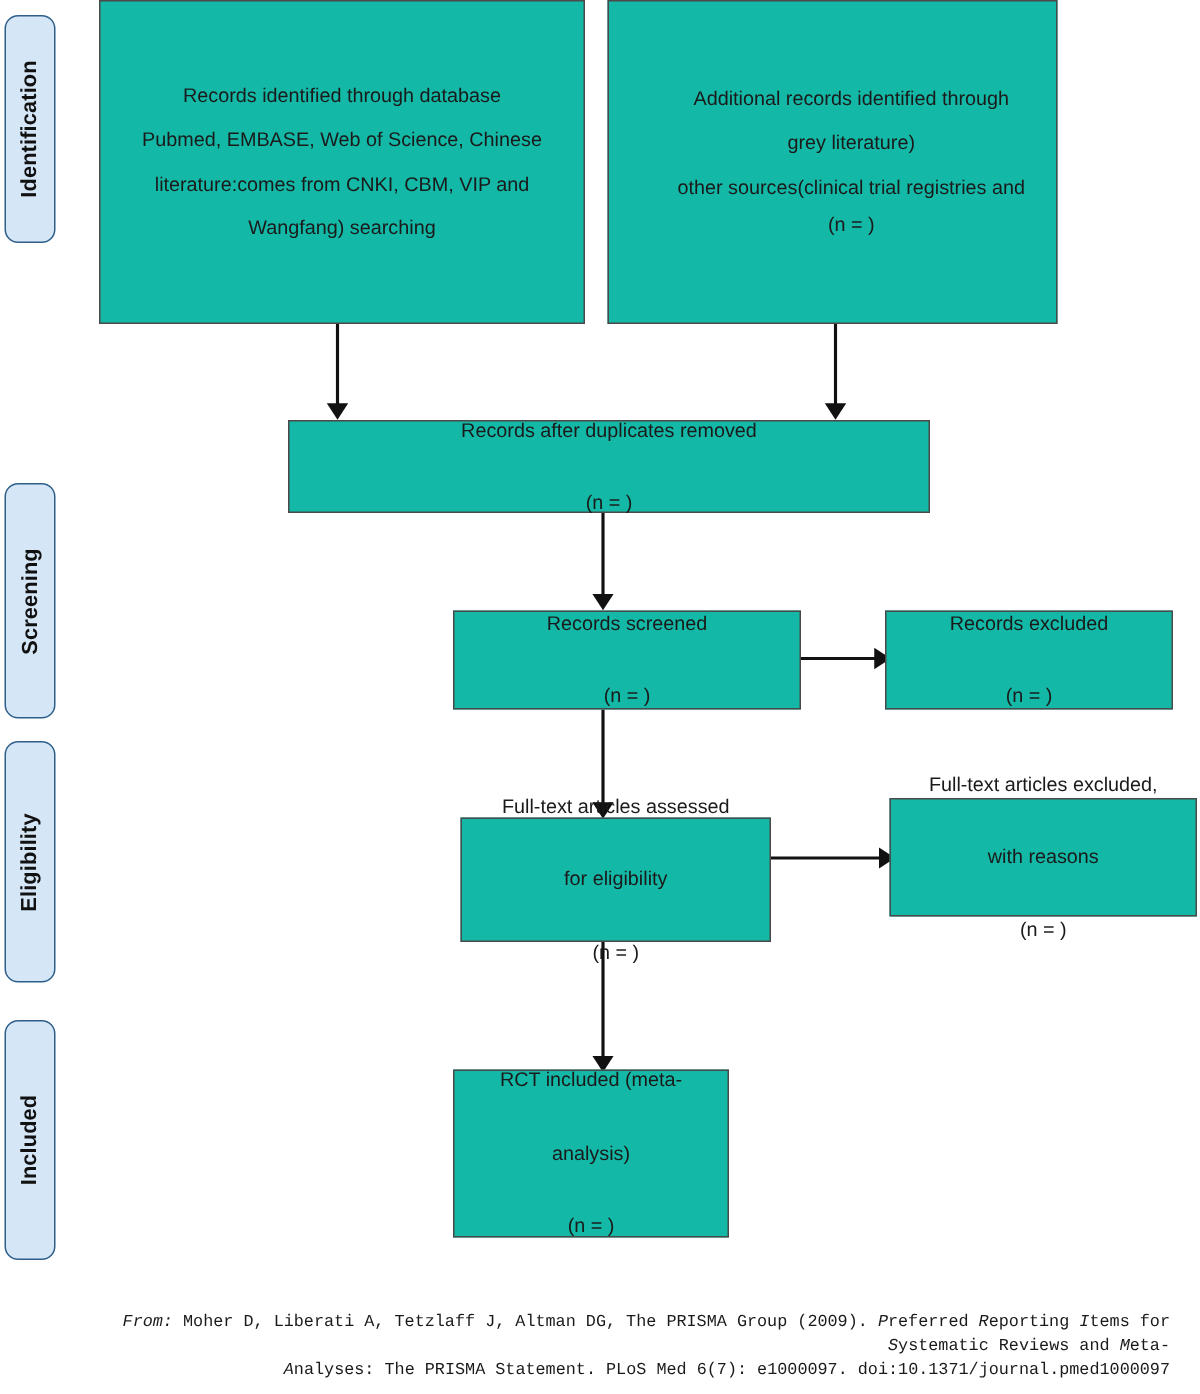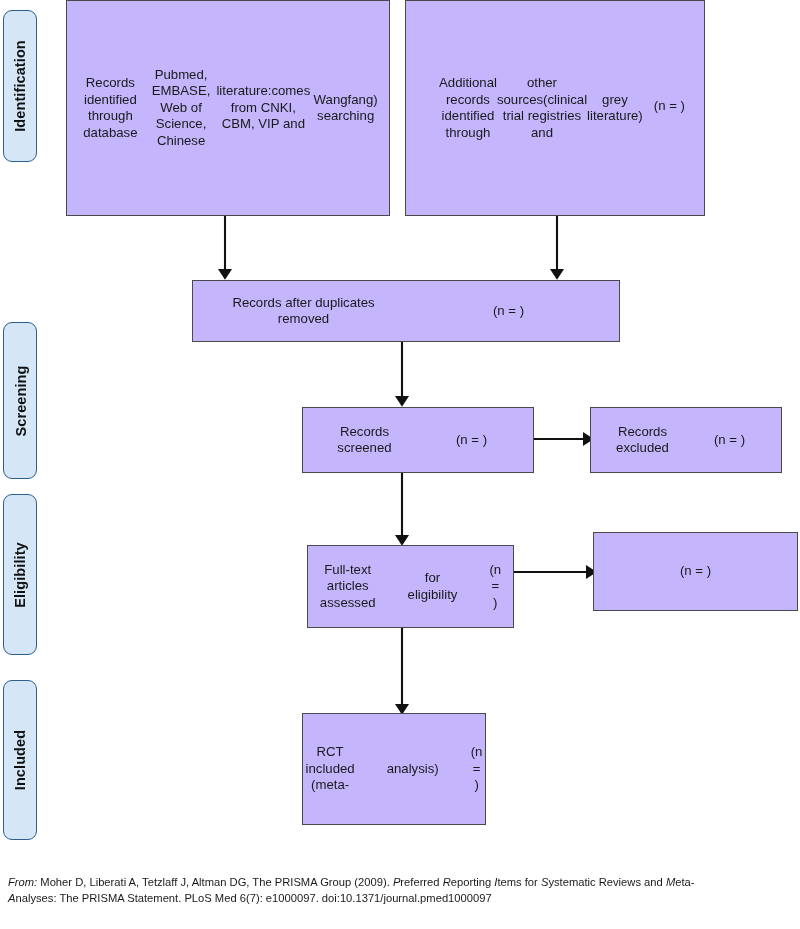--- a/index.html
+++ b/index.html
@@ -42,24 +42,24 @@
     font-weight: bold;
     letter-spacing: 0.1px;
     color: #111111;
     font-family: "Liberation Sans", sans-serif;
   }
 
   
   .box {
     position: absolute;
     box-sizing: border-box;
-    background: #c4b5fd;
+    background: #14b8a6;
     border: 1.5px solid #4a4a4a;
     display: flex;
-    flex-direction: row;
+    flex-direction: column;
     align-items: center;
     justify-content: center;
     text-align: center;
     font-size: 13.2px;
     line-height: 1.25;
     color: #1a1a1a;
     padding: 4px 8px;
   }
   .box .ln { display: block; width: 100%; }
   .box.wide-lead .ln { margin: 6.5px 0; }
@@ -72,22 +72,22 @@
     width: 800px;
     height: 929px;
     pointer-events: none;
   }
 
   
   .footer {
     position: absolute;
     left: 0;
     width: 788px;
-    text-align: left;
-    font-family: Liberation Sans, sans-serif;
+    text-align: right;
+    font-family: Liberation Mono, monospace;
   }
   #footer-citation {
     top: 874px;
     font-size: 11.2px;
     line-height: 1.45;
     color: #1a1a1a;
     padding: 0 8px;
     box-sizing: border-box;
   }
   #footer-citation .from-label {
@@ -150,22 +150,22 @@
 
   <div class="box wide-lead" id="box-database-records" style="left:66px; top:0px; width:324px; height:216px;">
     <span class="ln">Records identified through database</span>
     <span class="ln">Pubmed, EMBASE, Web of Science, Chinese</span>
     <span class="ln">literature:comes from CNKI, CBM, VIP and</span>
     <span class="ln">Wangfang)   searching</span>
   </div>
 
   <div class="box wide-lead" id="box-additional-records" style="left:405px; top:0px; width:300px; height:216px;padding-left:33px;">
     <span class="ln">Additional records identified through</span>
+    <span class="ln">grey literature)</span>
     <span class="ln">other sources(clinical trial registries and</span>
-    <span class="ln">grey literature)</span>
     <span class="ln" style="margin-top:2px;">(n =  )</span>
   </div>
 
   <div class="box reg" id="box-duplicates-removed" style="left:192px; top:280px; width:428px; height:62px;">
     <span class="ln">Records after duplicates removed</span>
     <span class="ln">(n =  )</span>
   </div>
 
   <div class="box reg" id="box-records-screened" style="left:302px; top:407px; width:232px; height:66px;">
     <span class="ln">Records screened</span>
@@ -177,20 +177,22 @@
     <span class="ln">(n =  )</span>
   </div>
 
   <div class="box reg" id="box-fulltext-assessed" style="left:307px; top:545px; width:207px; height:83px;">
     <span class="ln">Full-text articles assessed</span>
     <span class="ln">for eligibility</span>
     <span class="ln">(n =  )</span>
   </div>
 
   <div class="box reg" id="box-fulltext-excluded" style="left:593px; top:532px; width:205px; height:79px;">
+    <span class="ln">Full-text articles excluded,</span>
+    <span class="ln">with reasons</span>
     <span class="ln">(n =  )</span>
   </div>
 
   <div class="box reg" id="box-studies-included" style="left:302px; top:713px; width:184px; height:112px;">
     <span class="ln">RCT included (meta-</span>
     <span class="ln">analysis)</span>
     <span class="ln">(n =  )</span>
   </div>
 
   <div class="footer" id="footer-citation">

